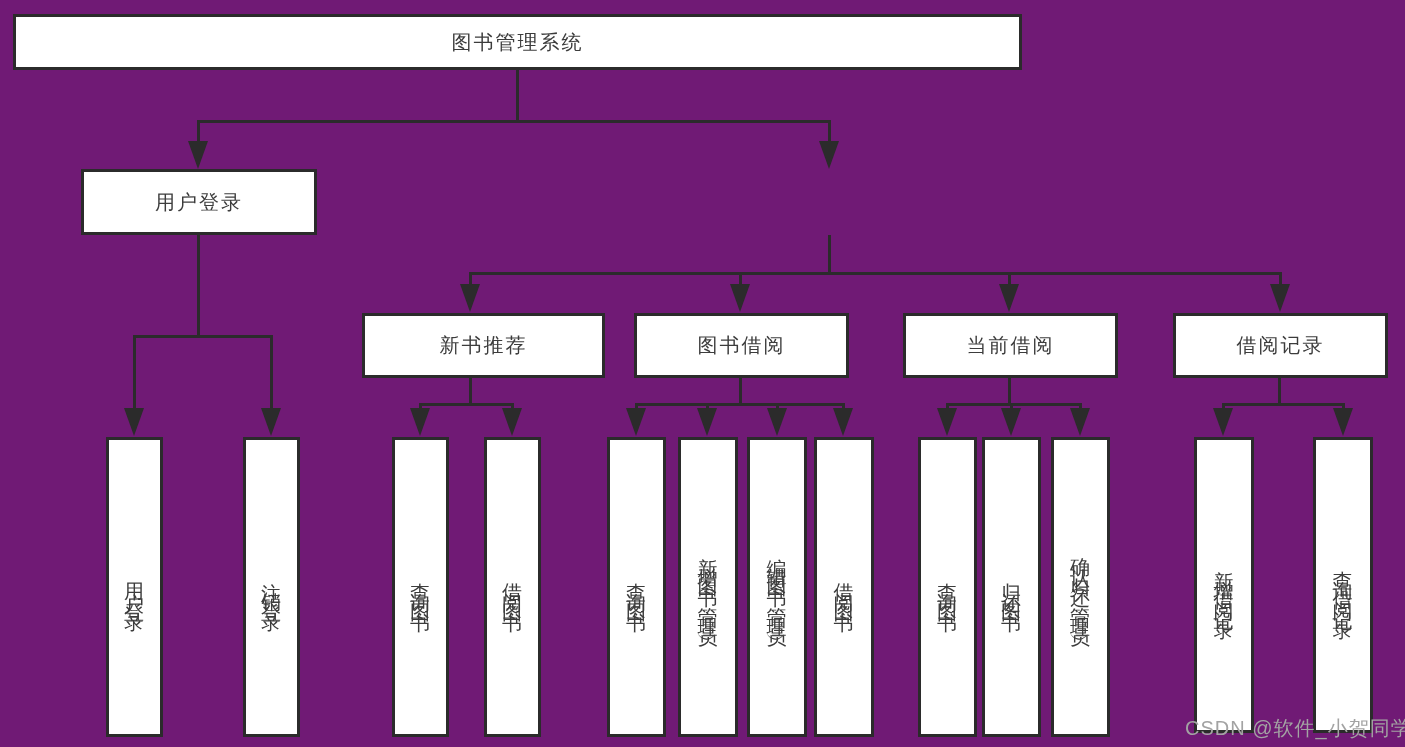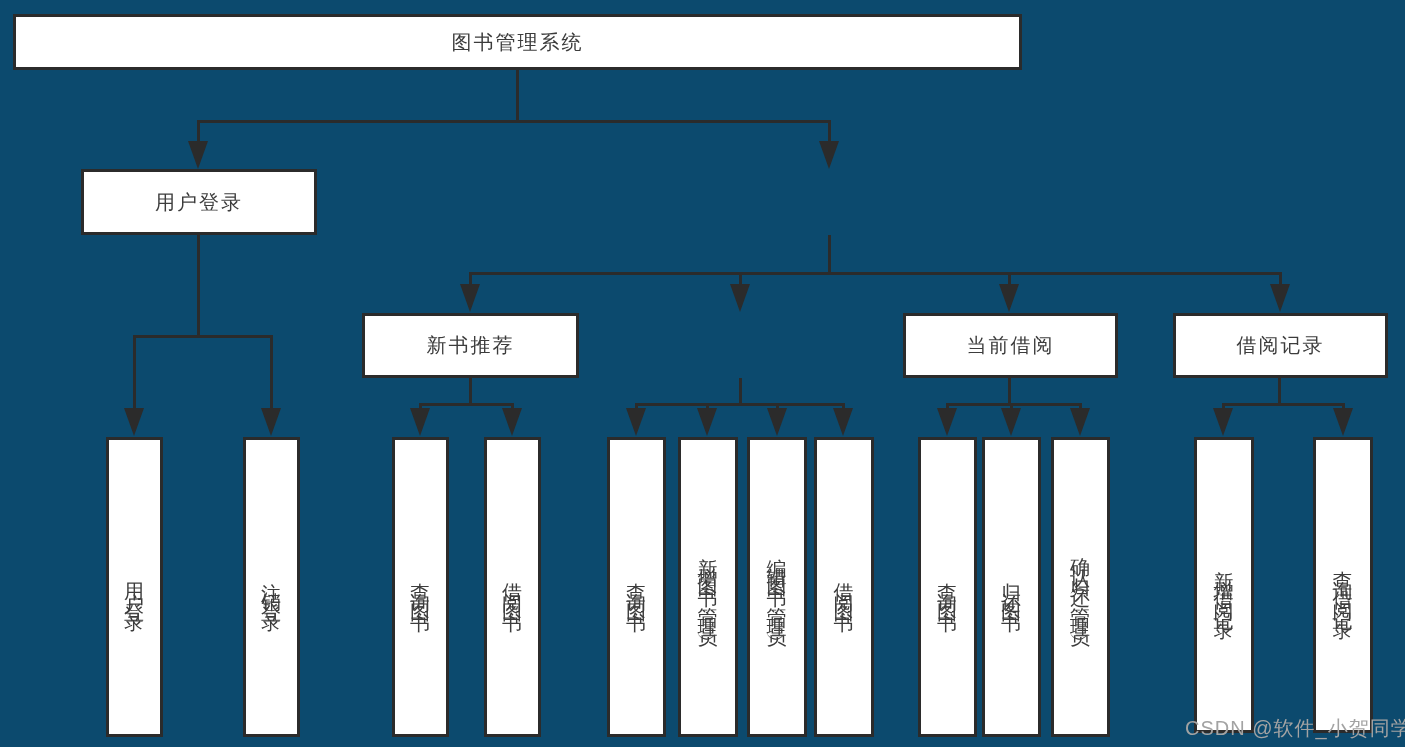--- a/index.html
+++ b/index.html
@@ -1,19 +1,19 @@
 <!DOCTYPE html>
 <html><head>
 <meta charset="utf-8">
 <style>
   html,body{margin:0;padding:0;background:#ffffff;}
   #canvas{
     position:relative;
     width:1405px;height:747px;
-    background:#0c4a6e;
+    background:#701a75;
     font-family:"Liberation Sans","DejaVu Sans",sans-serif;
     overflow:hidden;
   }
   .node{
     position:absolute;box-sizing:border-box;
     border:3px solid #2b2b2b;background:#ffffff;
     display:flex;align-items:center;justify-content:center;
     color:#3c3c3c;font-size:20px;letter-spacing:2px;
     text-align:center;z-index:2;
   }
@@ -37,21 +37,22 @@
 </style>
 </head>
 <body>
 
 <div id="canvas">
 
   <div class="node" style="left:13px;top:14px;width:1009px;height:56px;">图书管理系统</div>
 
   <div class="node" style="left:81px;top:169px;width:236px;height:66px;">用户登录</div>
 
-  <div class="node" style="left:362px;top:313px;width:217px;height:65px;">新书推荐</div>
+  <div class="node" style="left:362px;top:313px;width:243px;height:65px;">新书推荐</div>
+  <div class="node" style="left:634px;top:313px;width:215px;height:65px;">图书借阅</div>
   <div class="node" style="left:903px;top:313px;width:215px;height:65px;">当前借阅</div>
   <div class="node" style="left:1173px;top:313px;width:215px;height:65px;">借阅记录</div>
 
   <div class="node vnode" style="left:106px;top:437px;width:57px;height:300px;">用户登录</div>
   <div class="node vnode" style="left:243px;top:437px;width:57px;height:300px;">注销登录</div>
 
   <div class="node vnode" style="left:392px;top:437px;width:57px;height:300px;">查询图书</div>
   <div class="node vnode" style="left:484px;top:437px;width:57px;height:300px;">借阅图书</div>
 
   <div class="node vnode" style="left:607px;top:437px;width:59px;height:300px;">查询图书</div>

